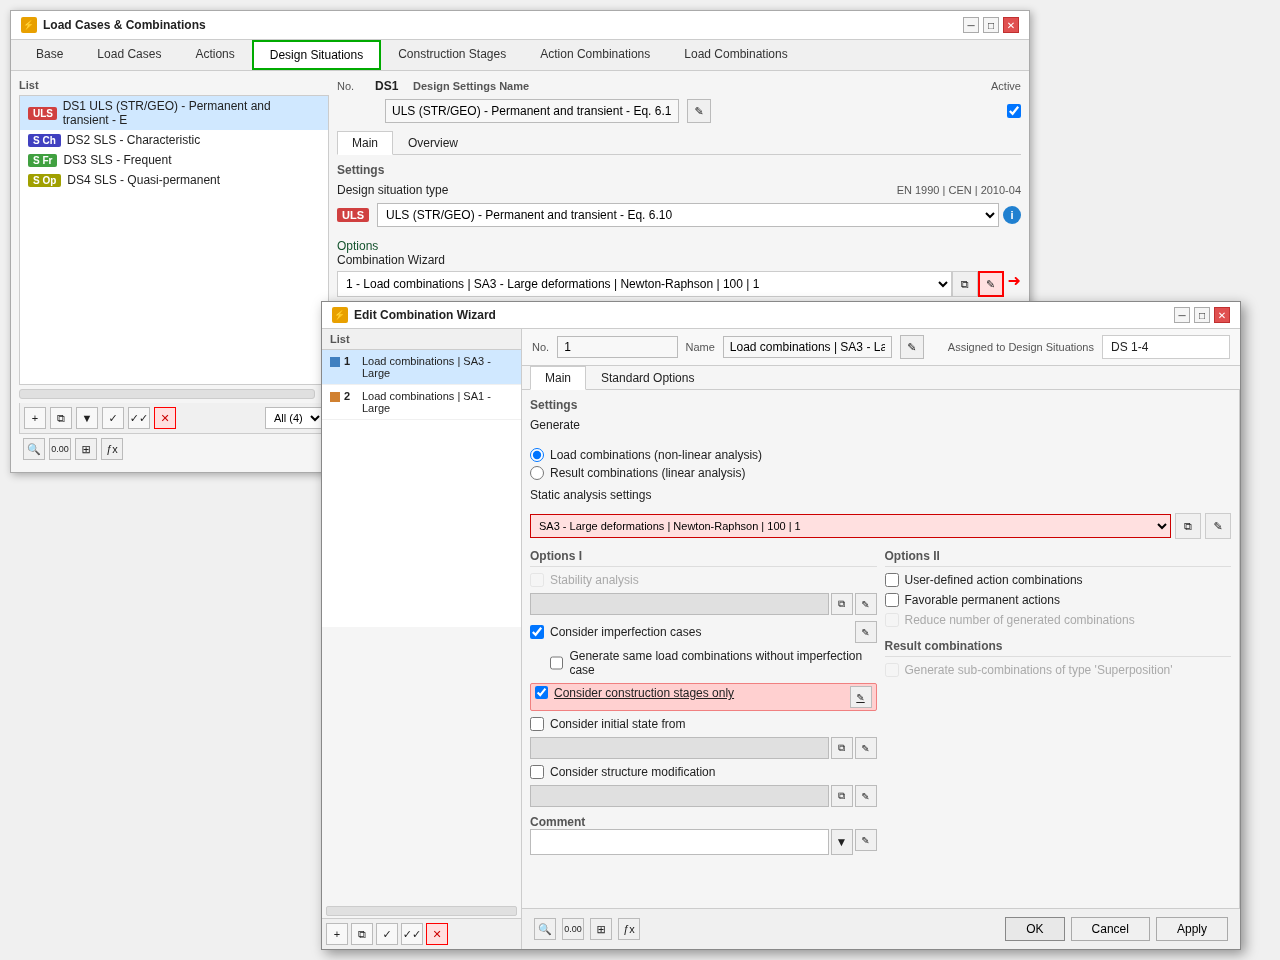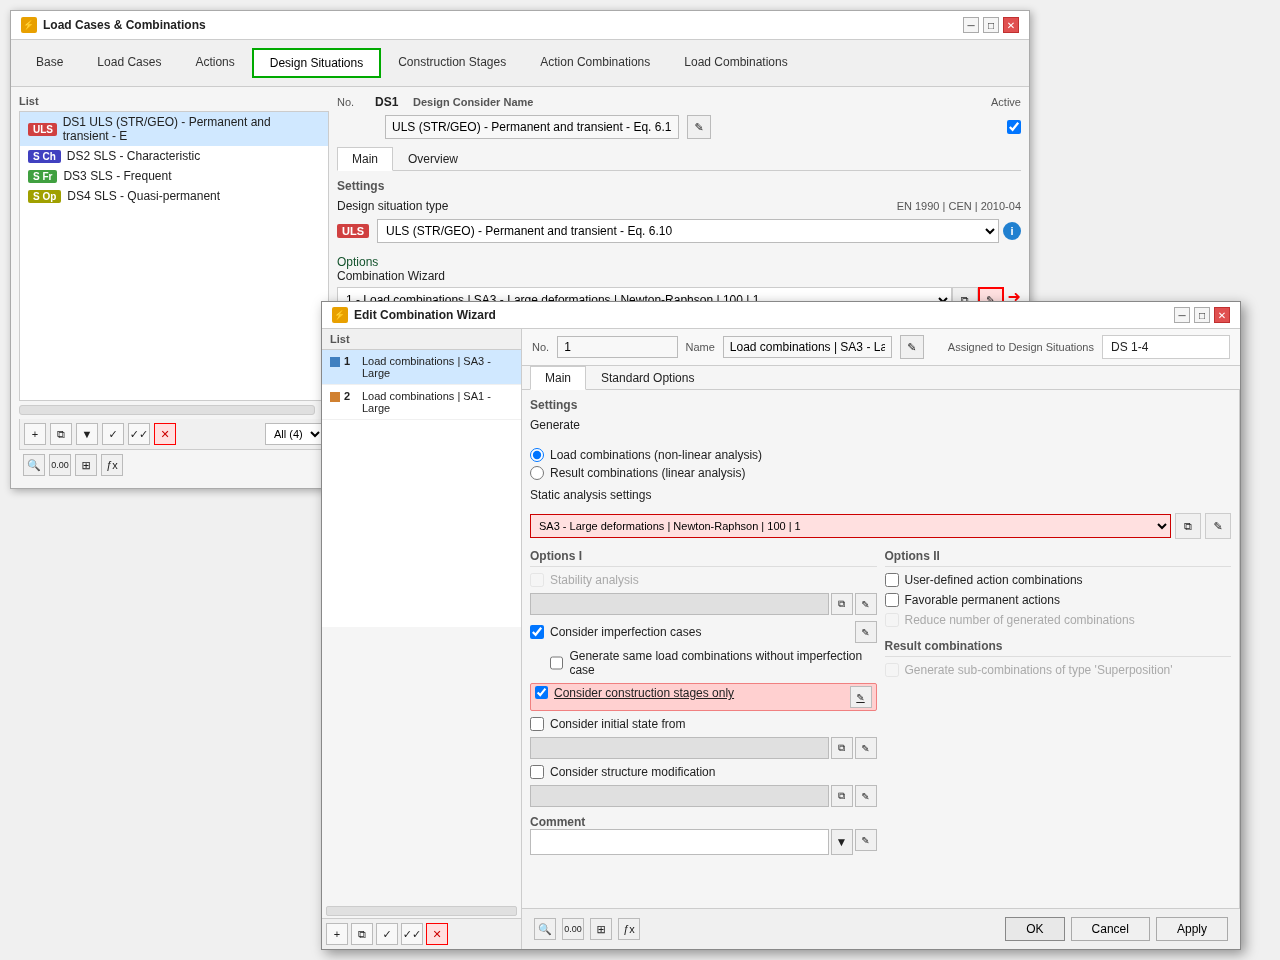--- a/index.html
+++ b/index.html
@@ -8,21 +8,21 @@
     
     .window { background: #f5f5f5; border: 1px solid #aaa; box-shadow: 2px 2px 8px rgba(0,0,0,0.3); width: 1020px; position: absolute; top: 10px; left: 10px; }
     .window-titlebar { background: #fff; border-bottom: 1px solid #ccc; padding: 6px 10px; display: flex; align-items: center; justify-content: space-between; }
     .window-title-left { display: flex; align-items: center; gap: 6px; font-weight: 600; font-size: 12px; }
     .window-title-icon { width: 16px; height: 16px; background: #e8a000; border-radius: 2px; display: flex; align-items: center; justify-content: center; color: white; font-size: 9px; font-weight: bold; }
     .window-controls { display: flex; gap: 4px; }
     .win-btn { width: 16px; height: 16px; border: 1px solid #aaa; background: #f5f5f5; cursor: pointer; display: flex; align-items: center; justify-content: center; font-size: 10px; }
     .win-btn.close { background: #e05050; color: white; border-color: #c03030; }
 
     
-    .tab-bar { display: flex; background: #f0f0f0; border-bottom: 1px solid #ccc; padding: 8px 8px; gap: 0; }
+    .tab-bar { display: flex; background: #f0f0f0; border-bottom: 1px solid #ccc; padding: 0 8px; gap: 0; }
     .tab { padding: 6px 16px; cursor: pointer; border: 1px solid transparent; border-bottom: none; font-size: 12px; background: transparent; color: #333; }
     .tab.highlighted { border: 2px solid #00aa00; color: #000; background: #fff; }
 
     
     .main-content { display: flex; padding: 8px; gap: 8px; }
 
     
     .left-panel { width: 310px; flex-shrink: 0; }
     .panel-label { font-size: 11px; color: #555; margin-bottom: 4px; font-weight: 600; }
     .list-area { border: 1px solid #ccc; background: #fff; height: 290px; overflow-y: auto; }
@@ -205,21 +205,21 @@
         <div class="icon-btn">⊞</div>
         <div class="icon-btn">ƒx</div>
       </div>
     </div>
 
     <div class="right-panel">
 
       <div class="field-row" style="margin-bottom:6px;">
         <span class="field-label">No.</span>
         <span class="field-value">DS1</span>
-        <span class="field-label" style="min-width:140px; font-weight:600;">Design Consider Name</span>
+        <span class="field-label" style="min-width:140px; font-weight:600;">Design Settings Name</span>
         <div style="flex:1;"></div>
         <span style="font-size:11px; color:#555;">Active</span>
       </div>
 
       <div class="field-row" style="margin-bottom:8px;">
         <span style="min-width:40px;"></span>
         <input class="text-input" value="ULS (STR/GEO) - Permanent and transient - Eq. 6.10" readonly="" style="width: 420px;">
         <div class="edit-btn">✎</div>
         <div style="flex:1;"></div>
         <input type="checkbox" checked="" style="width: 14px; height: 14px;">

